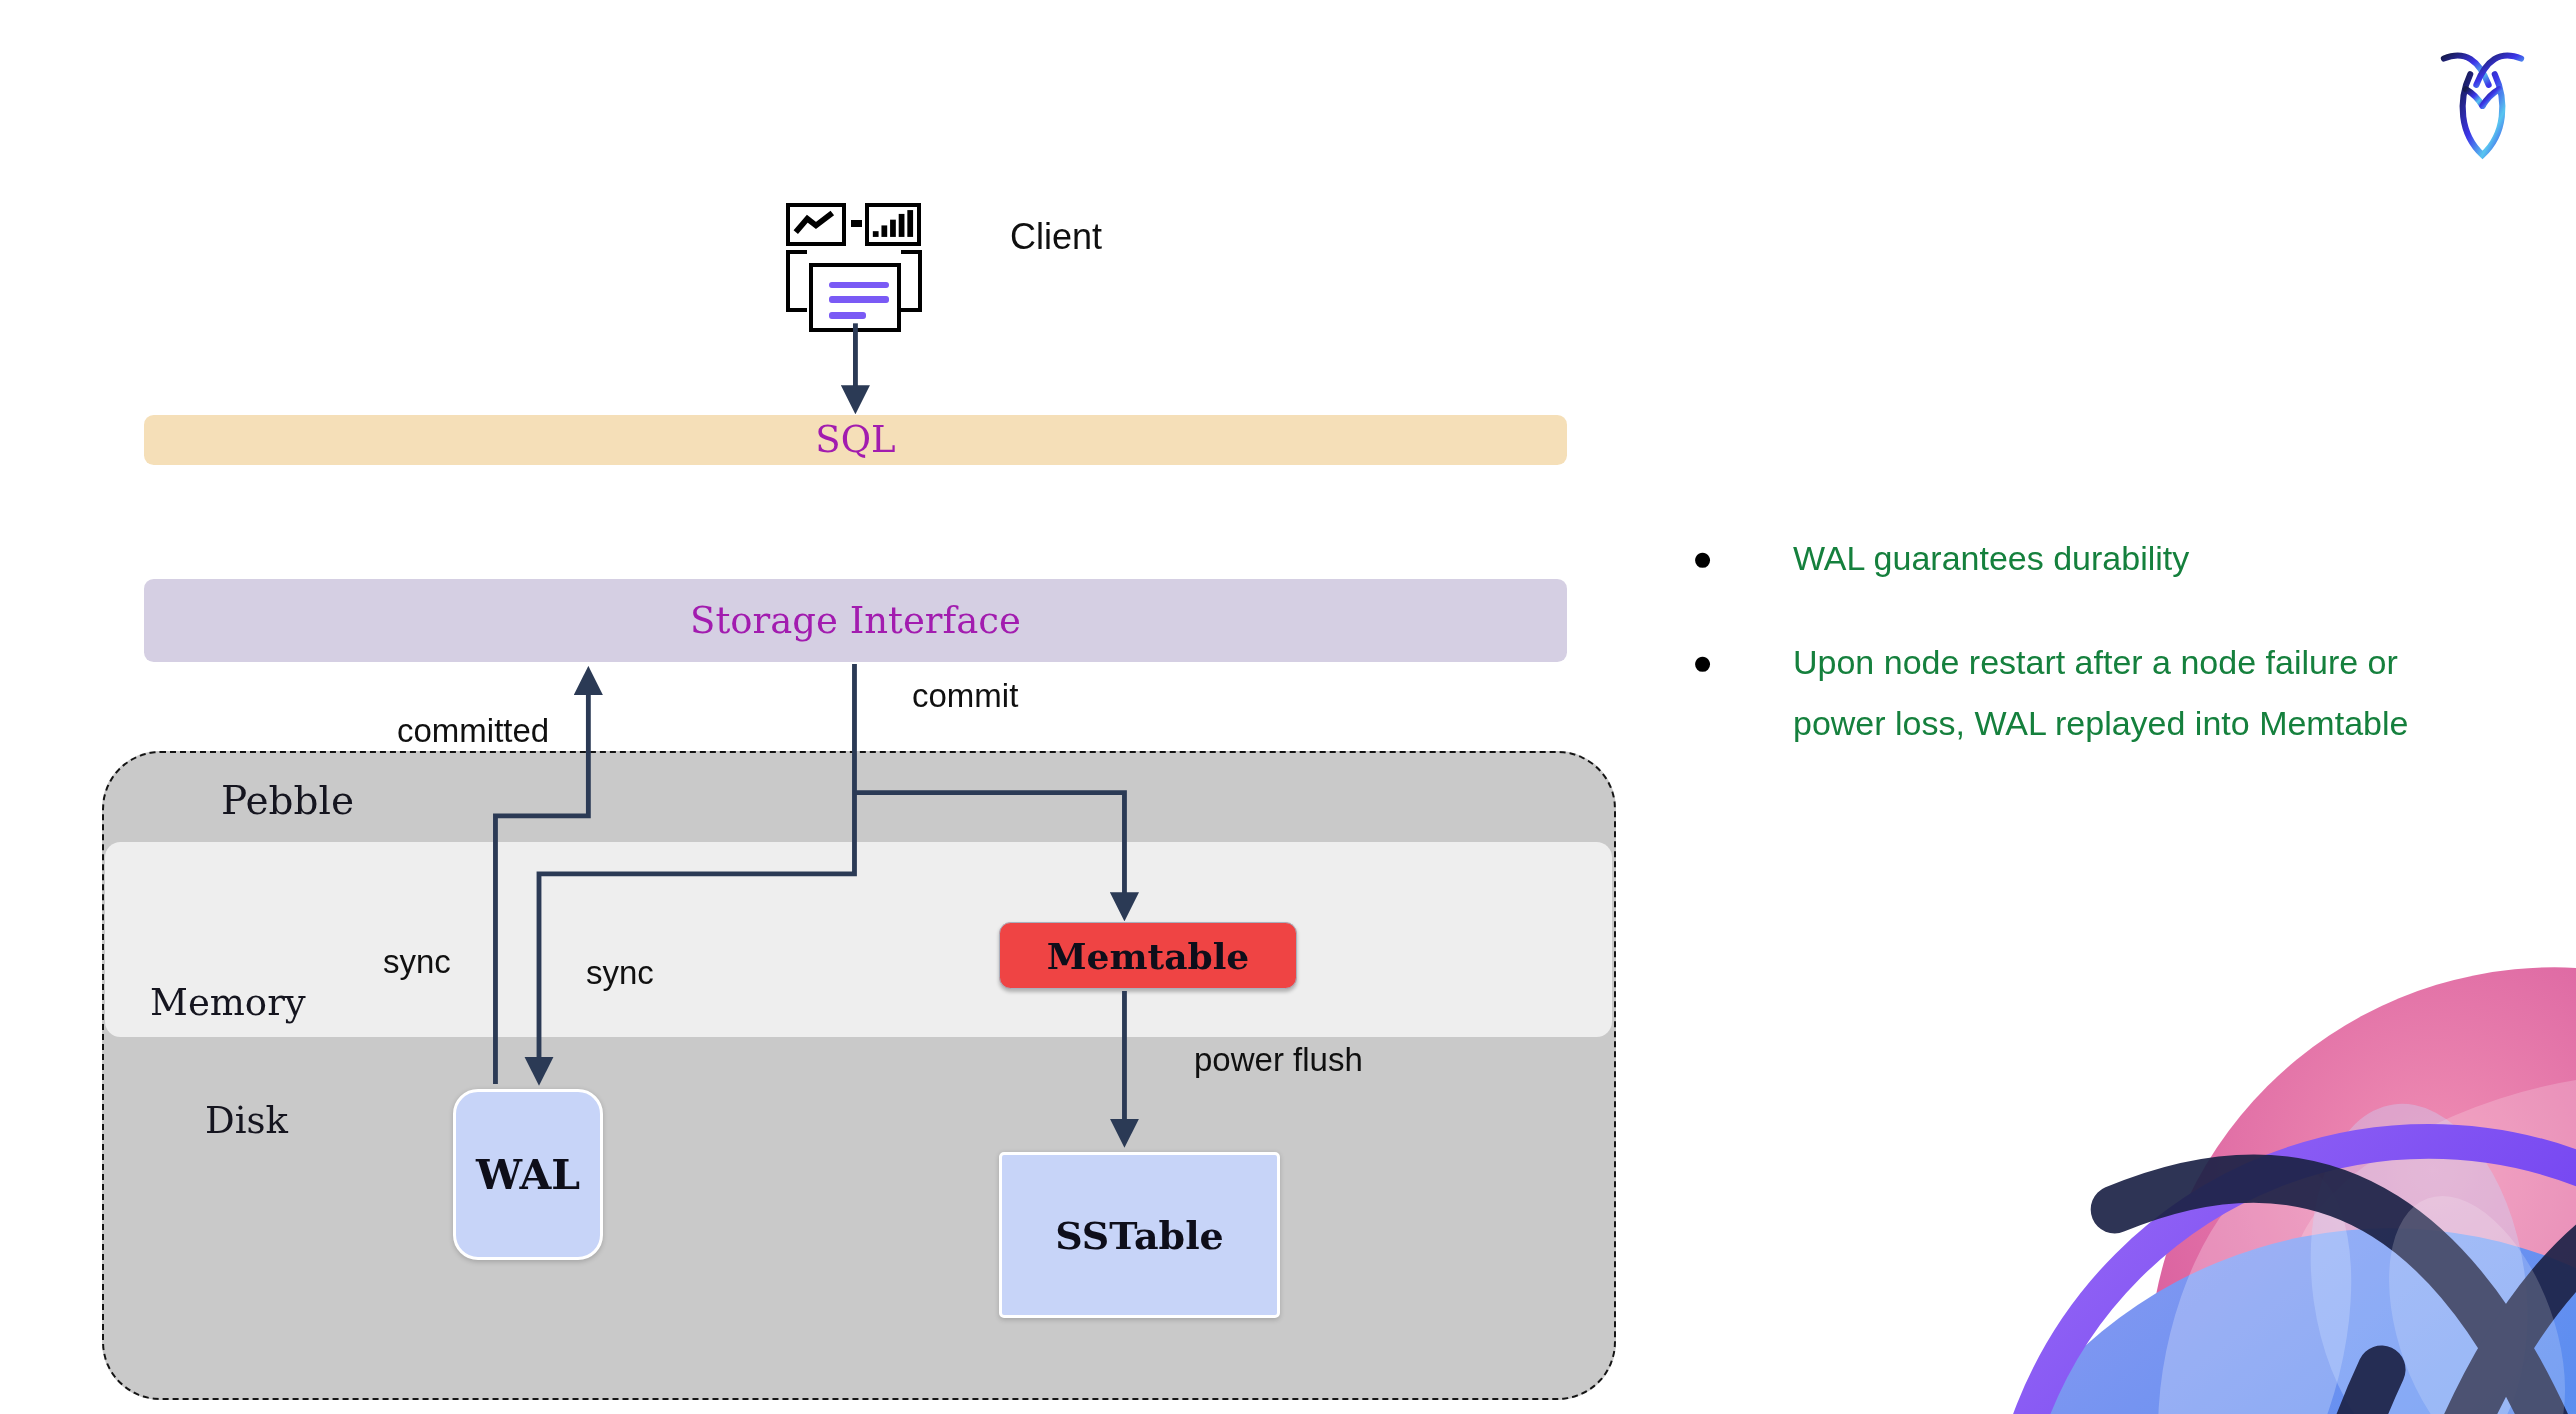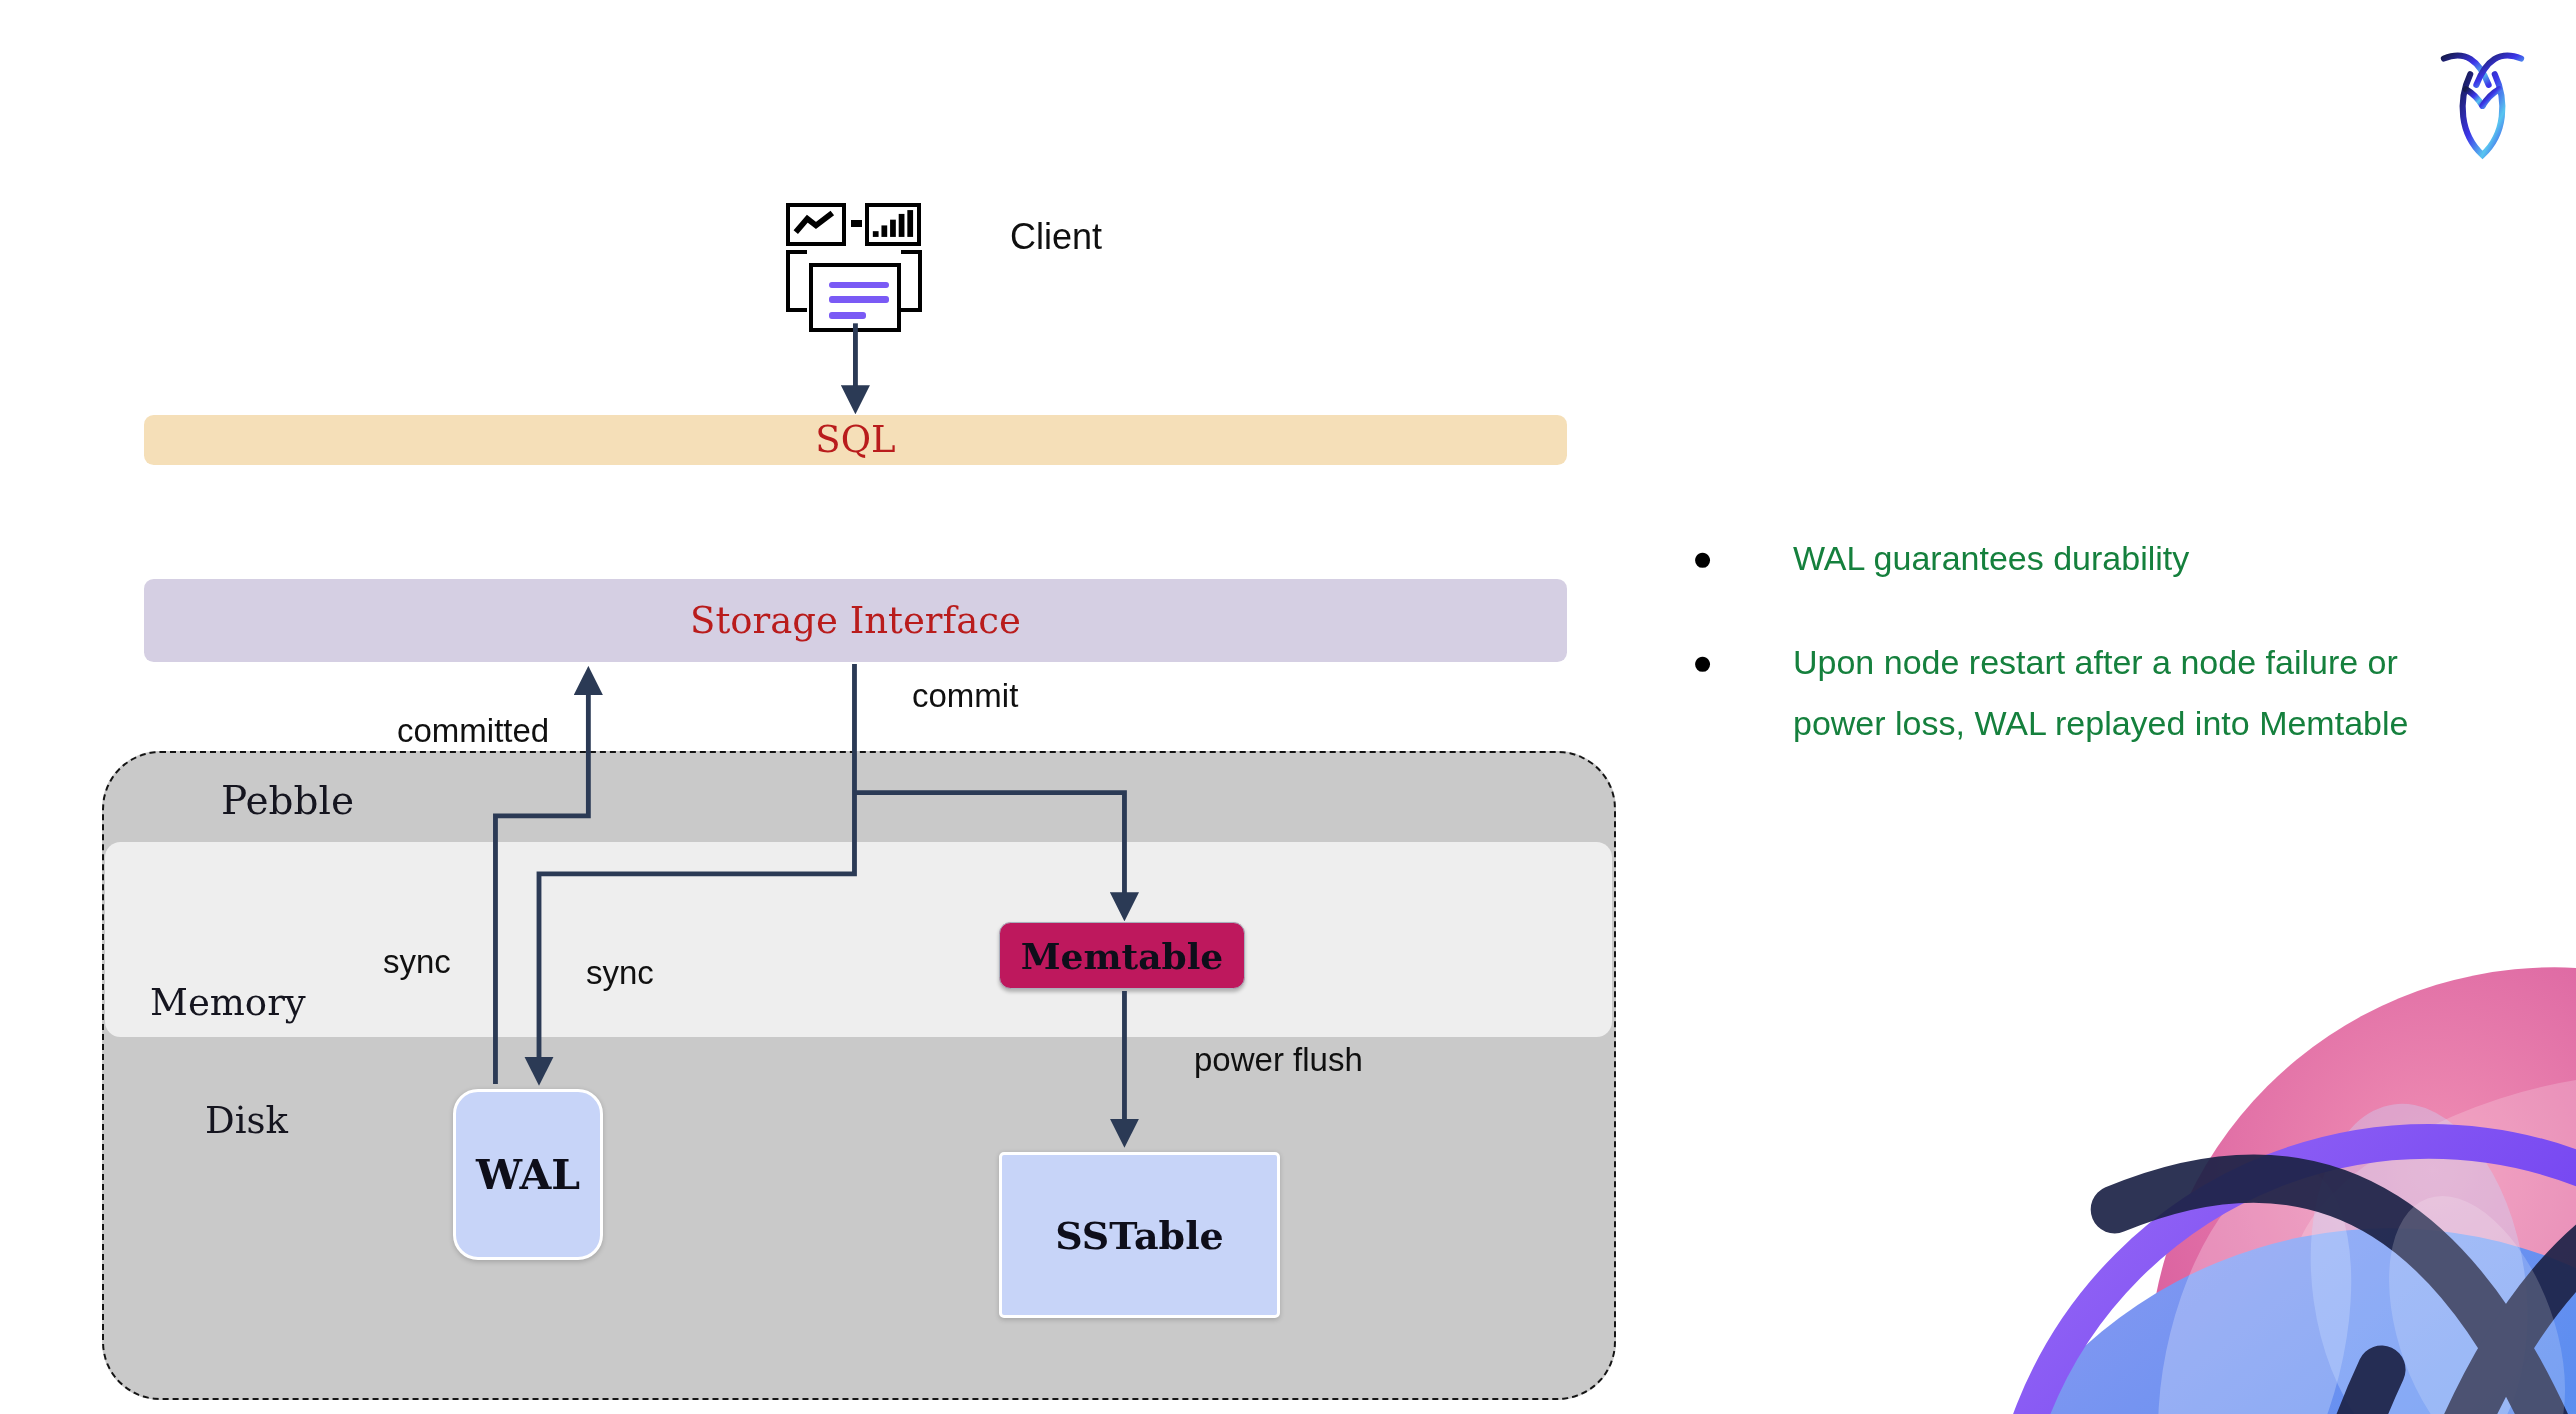--- a/index.html
+++ b/index.html
@@ -17,40 +17,40 @@
   #chart2{left:865px;top:203px;width:56px;height:43px;}
   .bracket{width:21px;height:62px;box-sizing:border-box;}
   #bracketL{left:786px;top:250px;border-left:4.8px solid #000;border-top:4.8px solid #000;border-bottom:4.8px solid #000;}
   #bracketR{left:901px;top:250px;border-right:4.8px solid #000;border-top:4.8px solid #000;border-bottom:4.8px solid #000;}
   #doc{left:809px;top:263px;width:92px;height:69px;border:4.8px solid #000;background:#fff;box-sizing:border-box;}
   .docline{position:absolute;height:6.8px;border-radius:2.9px;background:#7a5af5;}
   #client-label{left:1010px;top:216px;font-size:36px;}
 
   
   .bar{left:144px;width:1423px;border-radius:9.7px;text-align:center;
-       font-family:"DejaVu Serif",serif;font-size:37px;color:#b91c1c;}
+       font-family:"DejaVu Serif",serif;font-size:37px;color:#a21caf;}
   #bar-sql{top:415px;height:50px;line-height:50px;background:#f5dfb8;}
   #bar-kv{top:504px;height:50px;line-height:50px;background:#b8dbdd;}
   #bar-si{top:579px;height:83px;line-height:83px;background:#d5cfe3;}
 
   
   #pebble{left:102px;top:751px;width:1514px;height:649px;background:#c9c9c9;
           border:2.9px dashed #141414;border-radius:58px;box-sizing:border-box;}
   #memory-band{left:105px;top:842px;width:1507px;height:195px;background:#eeeeee;border-radius:15.5px;}
   .zone-label{font-family:"DejaVu Serif",serif;font-size:37px;color:#15151f;}
   #pebble-label{left:221px;top:778px;font-size:39px;}
   #memory-label{left:150px;top:981px;}
   #disk-label{left:205px;top:1099px;}
 
   
   .node{box-sizing:border-box;display:flex;align-items:center;justify-content:center;
         font-family:"DejaVu Serif",serif;font-weight:bold;color:#0e0e1a;}
   #wal{left:453px;top:1089px;width:150px;height:171px;background:#c7d4f8;border:3.9px solid #ffffff;
        border-radius:25px;font-size:41px;box-shadow:0 1.9px 5.8px rgba(0,0,0,.18);}
-  #memtable{left:999px;top:922px;width:246px;height:67px;background:#be185d;border:1.9px solid #a9afbc;
+  #memtable{left:999px;top:922px;width:298px;height:67px;background:#ef4444;border:1.9px solid #a9afbc;
        border-radius:11.6px;font-size:36px;box-shadow:0 2.9px 3.9px rgba(0,0,0,.25);}
   #sstable{left:999px;top:1152px;width:281px;height:166px;background:#c7d4f8;border:3.9px solid #ffffff;
        border-radius:5px;font-size:38px;box-shadow:0 1.9px 5.8px rgba(0,0,0,.18);}
 
   
   .flow{font-size:33px;color:#101010;}
   #lbl-committed{left:397px;top:712px;width:180px;}
   #lbl-commit{left:912px;top:677px;}
   #lbl-sync-l{left:383px;top:943px;}
   #lbl-sync-r{left:586px;top:954px;}

